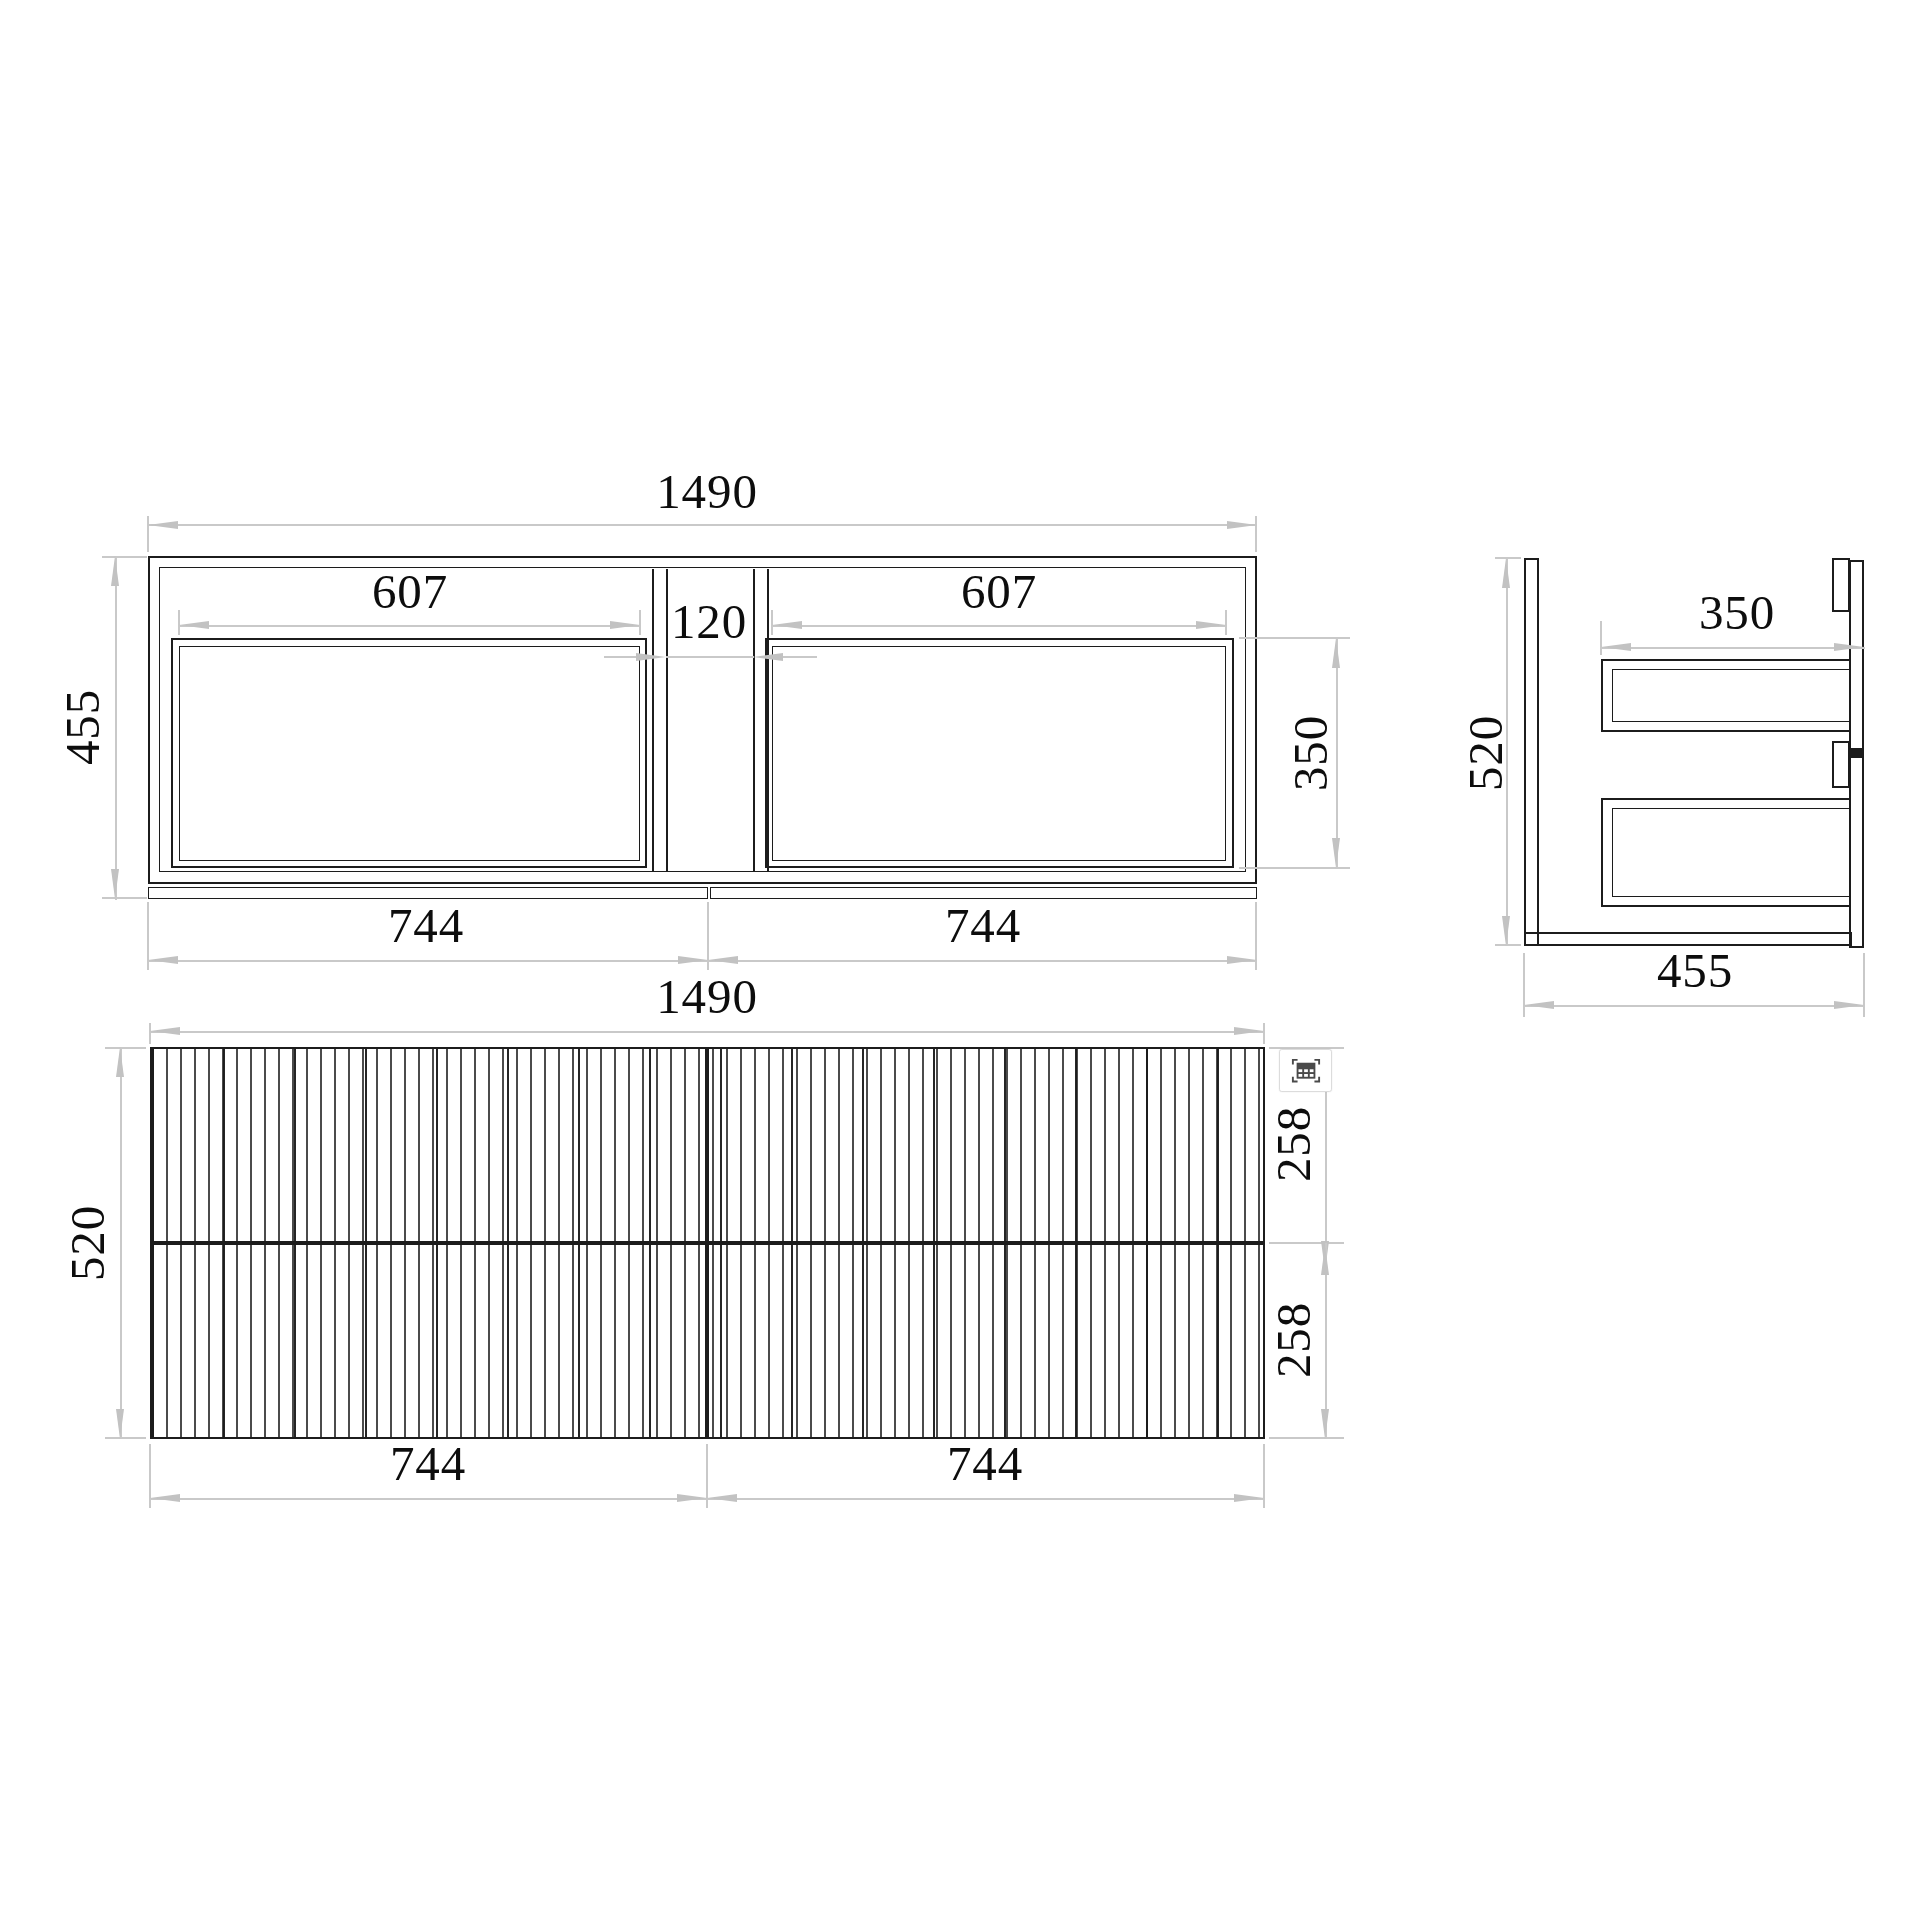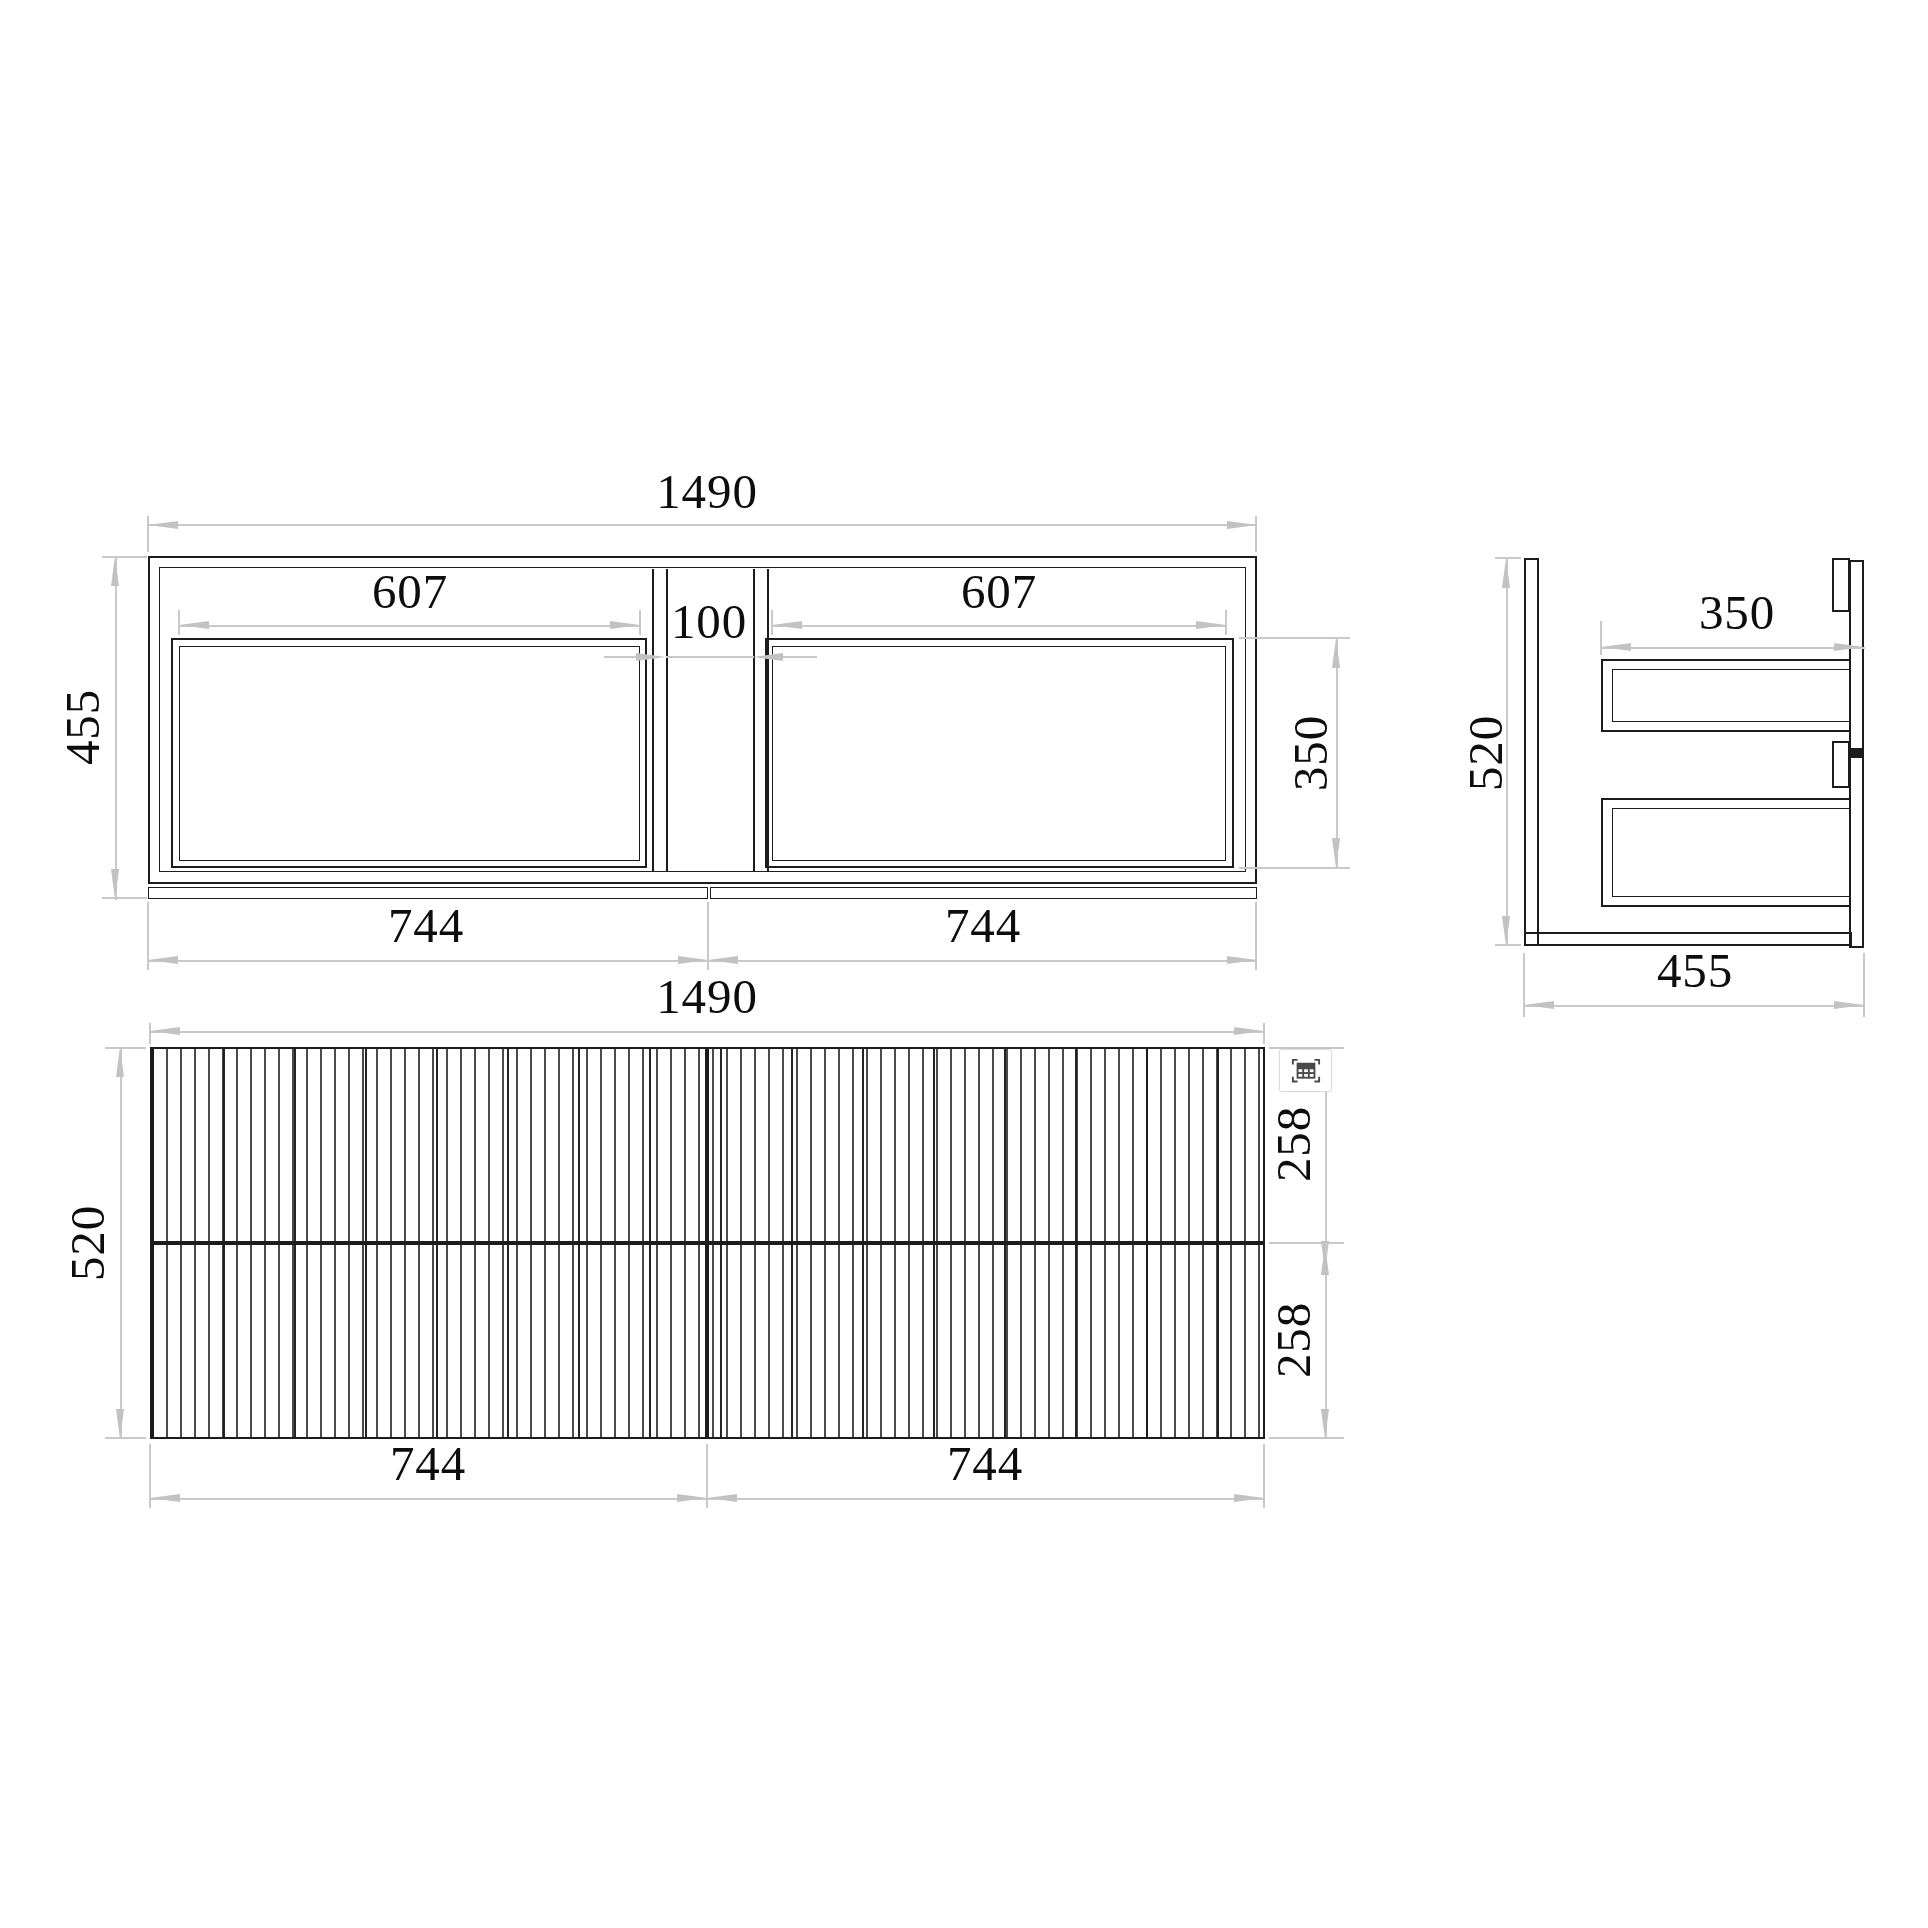--- a/index.html
+++ b/index.html
@@ -99,21 +99,21 @@
     <div class="dl" style="left:772px;top:625px;width:454px;height:1.9px"></div>
     <div class="ah ah-l" style="left:772px;top:621px"></div>
     <div class="ah ah-r" style="left:1196px;top:621px"></div>
     <div class="lbl" style="left:999px;top:591px">607</div>
 
     <div class="dl" style="left:604px;top:656px;width:34px;height:1.9px"></div>
     <div class="ah ah-r" style="left:636px;top:653px"></div>
     <div class="dl" style="left:666px;top:656px;width:88px;height:1.9px"></div>
     <div class="ah ah-l" style="left:753px;top:653px"></div>
     <div class="dl" style="left:783px;top:656px;width:34px;height:1.9px"></div>
-    <div class="lbl" style="left:709px;top:621px">100</div>
+    <div class="lbl" style="left:709px;top:621px">120</div>
 
     <div class="dl" style="left:1239px;top:637px;width:111px;height:1.9px"></div>
     <div class="dl" style="left:1239px;top:867px;width:111px;height:1.9px"></div>
     <div class="dl" style="left:1336px;top:638px;width:1.9px;height:230px"></div>
     <div class="ah ah-u" style="left:1332px;top:638px"></div>
     <div class="ah ah-d" style="left:1332px;top:838px"></div>
     <div class="lbl rot" style="left:1310px;top:753px">350</div>
 
     <div class="dl" style="left:147px;top:902px;width:1.9px;height:68px"></div>
     <div class="dl" style="left:707px;top:902px;width:1.9px;height:68px"></div>

